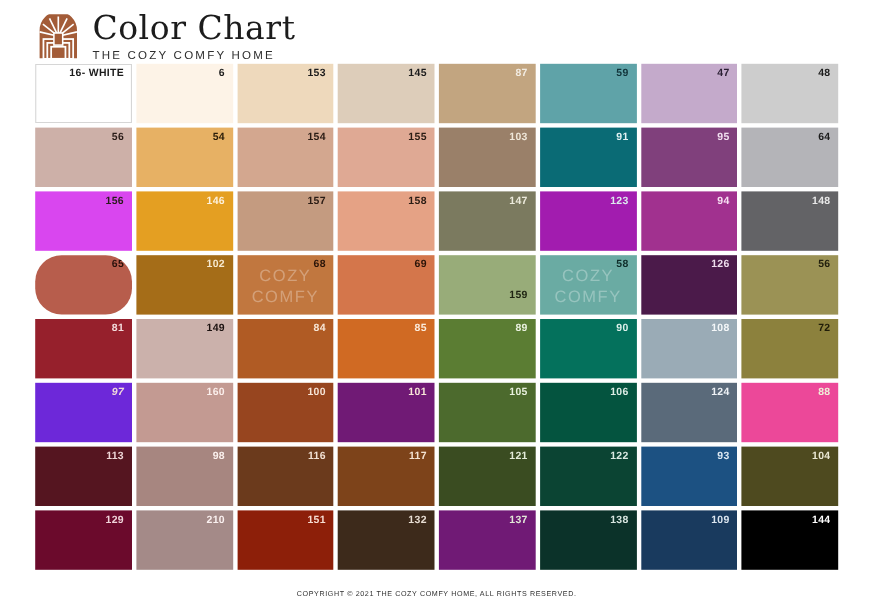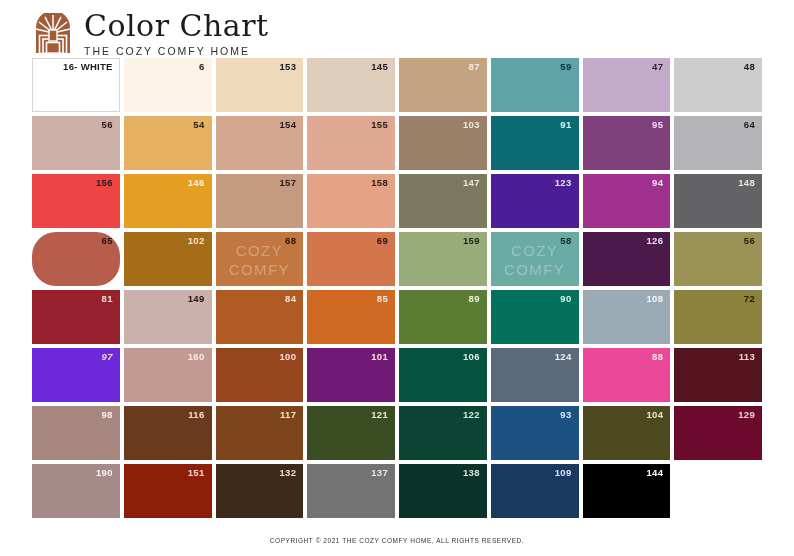--- a/index.html
+++ b/index.html
@@ -170,36 +170,36 @@
       </div>
       <div class="swatch" style="background: rgb(10, 107, 117);">
         <div class="sw-label" style="color: rgb(226, 241, 242);">91</div>
       </div>
       <div class="swatch" style="background: rgb(128, 64, 124);">
         <div class="sw-label" style="color: rgb(241, 223, 240);">95</div>
       </div>
       <div class="swatch" style="background: rgb(180, 180, 184);">
         <div class="sw-label" style="color: rgb(28, 28, 28);">64</div>
       </div>
-      <div class="swatch" style="background: #ef4444;">
+      <div class="swatch" style="background: #d946ef;">
         <div class="sw-label" style="color: rgb(42, 28, 28);">156</div>
       </div>
       <div class="swatch" style="background: rgb(228, 159, 34);">
         <div class="sw-label" style="color: rgb(253, 241, 220);">146</div>
       </div>
       <div class="swatch" style="background: rgb(196, 155, 128);">
         <div class="sw-label" style="color: rgb(42, 28, 20);">157</div>
       </div>
       <div class="swatch" style="background: rgb(229, 162, 133);">
         <div class="sw-label" style="color: rgb(42, 28, 20);">158</div>
       </div>
       <div class="swatch" style="background: rgb(123, 122, 95);">
         <div class="sw-label" style="color: rgb(236, 234, 219);">147</div>
       </div>
-      <div class="swatch" style="background: #4c1d95;">
+      <div class="swatch" style="background: #a21caf;">
         <div class="sw-label" style="color: rgb(220, 234, 238);">123</div>
       </div>
       <div class="swatch" style="background: rgb(161, 49, 143);">
         <div class="sw-label" style="color: rgb(246, 224, 242);">94</div>
       </div>
       <div class="swatch" style="background: rgb(99, 99, 102);">
         <div class="sw-label" style="color: rgb(232, 232, 232);">148</div>
       </div>
       <div class="swatch" style="background: rgb(183, 93, 76); border-radius: 24px;">
         <div class="sw-label" style="color: rgb(42, 17, 12);">65</div>
@@ -209,21 +209,21 @@
       </div>
       <div class="swatch" style="background: rgb(193, 119, 63);">
         <div class="sw-watermark">COZY
 COMFY</div>
         <div class="sw-label" style="color: rgb(42, 20, 8);">68</div>
       </div>
       <div class="swatch" style="background: rgb(212, 118, 75);">
         <div class="sw-label" style="color: rgb(42, 20, 8);">69</div>
       </div>
       <div class="swatch" style="background: rgb(152, 172, 121);">
-        <div class="sw-label" style="color: rgb(30, 36, 18);">159</div>
+        <div class="sw-label" style="color: rgb(30, 36, 18); margin-top: 28px;">159</div>
       </div>
       <div class="swatch" style="background: rgb(106, 171, 163);">
         <div class="sw-watermark">COZY
 COMFY</div>
         <div class="sw-label" style="color: rgb(15, 46, 42);">58</div>
       </div>
       <div class="swatch" style="background: rgb(75, 26, 74);">
         <div class="sw-label" style="color: rgb(237, 220, 236);">126</div>
       </div>
       <div class="swatch" style="background: rgb(155, 146, 85);">
@@ -258,20 +258,23 @@
       </div>
       <div class="swatch" style="background: rgb(195, 154, 146);">
         <div class="sw-label" style="color: rgb(251, 238, 235);">160</div>
       </div>
       <div class="swatch" style="background: rgb(151, 69, 31);">
         <div class="sw-label" style="color: rgb(246, 227, 214);">100</div>
       </div>
       <div class="swatch" style="background: #701a75;">
         <div class="sw-label" style="color: rgb(247, 229, 216);">101</div>
       </div>
+      <div class="swatch" style="background: rgb(76, 106, 45);">
+        <div class="sw-label" style="color: rgb(232, 240, 221);">105</div>
+      </div>
       <div class="swatch" style="background: rgb(4, 84, 63);">
         <div class="sw-label" style="color: rgb(220, 236, 229);">106</div>
       </div>
       <div class="swatch" style="background: rgb(90, 106, 122);">
         <div class="sw-label" style="color: rgb(238, 242, 246);">124</div>
       </div>
       <div class="swatch" style="background: #ec4899;">
         <div class="sw-label" style="color: rgb(239, 238, 216);">88</div>
       </div>
       <div class="swatch" style="background: rgb(85, 21, 32);">
@@ -295,29 +298,29 @@
       <div class="swatch" style="background: rgb(28, 81, 130);">
         <div class="sw-label" style="color: rgb(221, 233, 243);">93</div>
       </div>
       <div class="swatch" style="background: rgb(78, 74, 31);">
         <div class="sw-label" style="color: rgb(234, 232, 210);">104</div>
       </div>
       <div class="swatch" style="background: rgb(107, 10, 44);">
         <div class="sw-label" style="color: rgb(240, 212, 218);">129</div>
       </div>
       <div class="swatch" style="background: rgb(164, 138, 136);">
-        <div class="sw-label" style="color: rgb(251, 241, 240);">190</div>
+        <div class="sw-label" style="color: rgb(251, 241, 240);">210</div>
       </div>
       <div class="swatch" style="background: rgb(141, 31, 9);">
         <div class="sw-label" style="color: rgb(246, 220, 210);">151</div>
       </div>
       <div class="swatch" style="background: rgb(61, 42, 27);">
         <div class="sw-label" style="color: rgb(233, 222, 212);">132</div>
       </div>
-      <div class="swatch" style="background: #737373;">
+      <div class="swatch" style="background: #701a75;">
         <div class="sw-label" style="color: rgb(226, 233, 216);">137</div>
       </div>
       <div class="swatch" style="background: rgb(11, 50, 41);">
         <div class="sw-label" style="color: rgb(216, 230, 224);">138</div>
       </div>
       <div class="swatch" style="background: rgb(25, 58, 94);">
         <div class="sw-label" style="color: rgb(219, 229, 239);">109</div>
       </div>
       <div class="swatch" style="background: rgb(0, 0, 0);">
         <div class="sw-label" style="color: rgb(255, 255, 255);">144</div>

